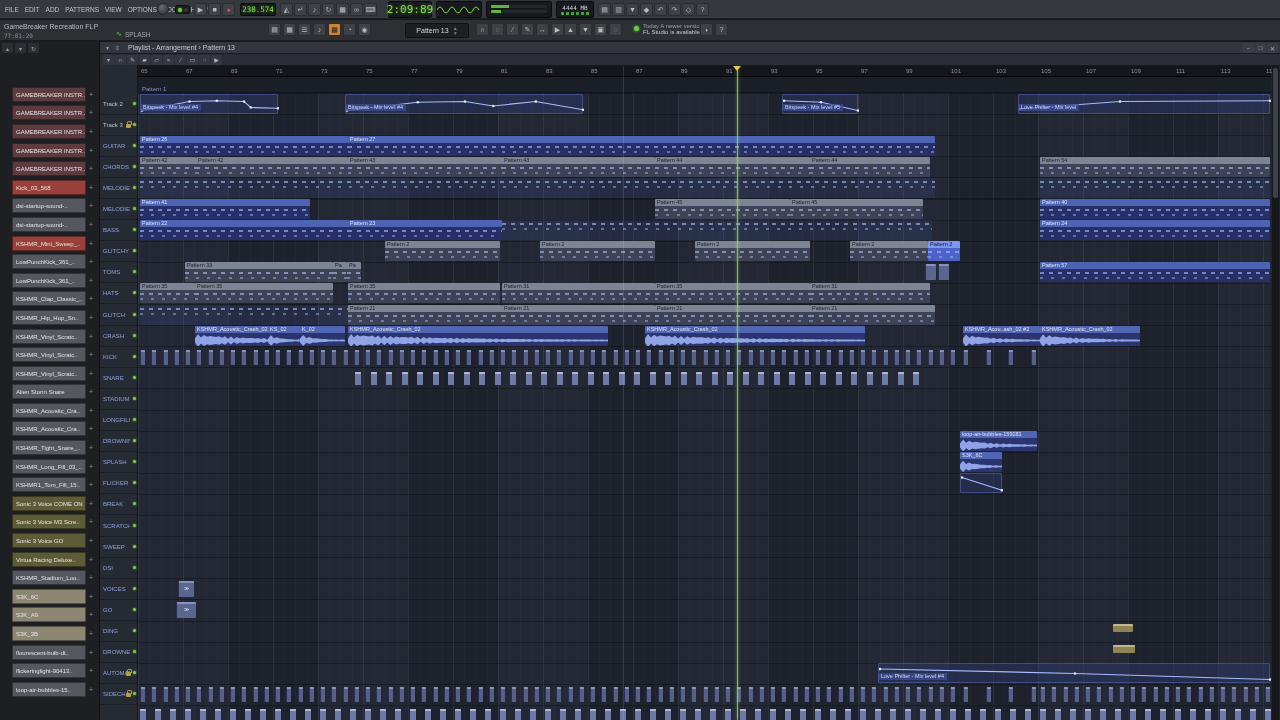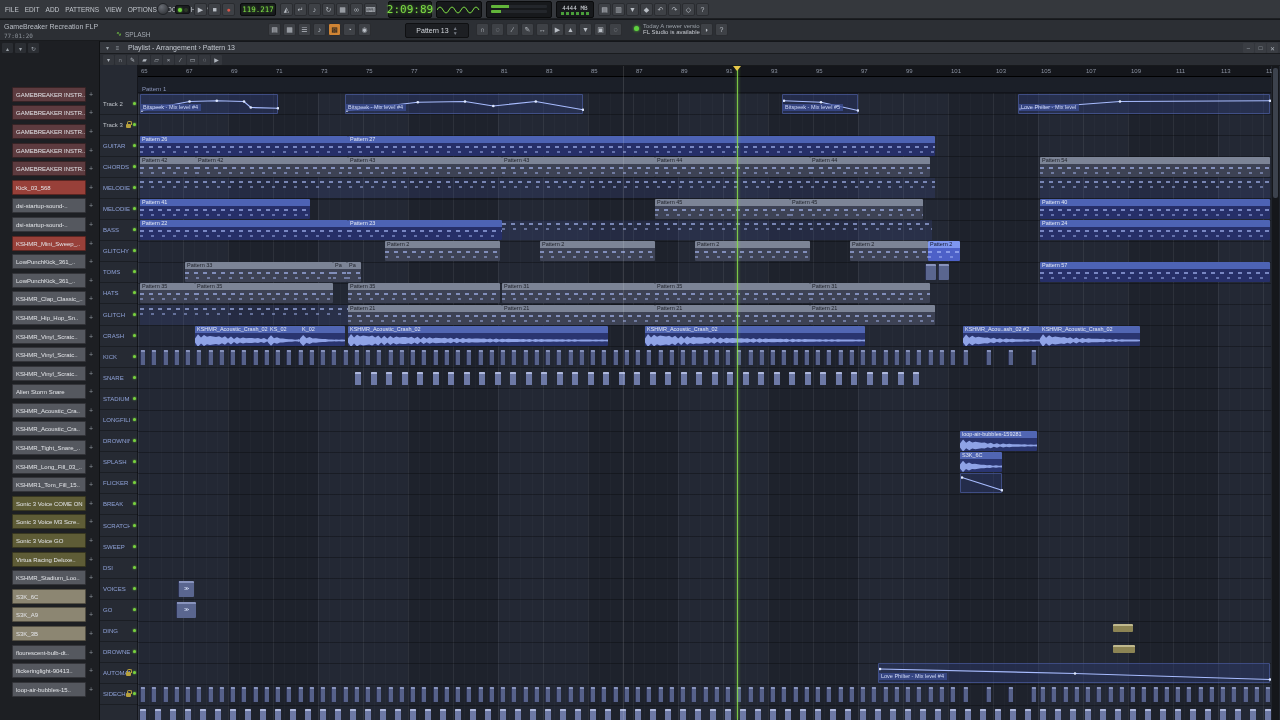--- a/index.html
+++ b/index.html
@@ -150,21 +150,21 @@
     <div id="main-knob"></div>
     <div id="patsong">
         <i></i>
         <i class="dim"></i>
       </div>
     <div id="transport-buttons">
         <div class="tbtn">▶</div>
         <div class="tbtn">■</div>
         <div class="tbtn red">●</div>
       </div>
-    <div id="tempo-panel" class="led-panel">119.217</div>
+    <div id="tempo-panel" class="led-panel">238.574</div>
     <div id="toolbar-icons-1">
         <div class="tbtn">◭</div>
         <div class="tbtn">↵</div>
         <div class="tbtn">♪</div>
         <div class="tbtn">↻</div>
         <div class="tbtn">▦</div>
         <div class="tbtn">∞</div>
         <div class="tbtn">⌨</div>
       </div>
     <div id="time-panel" class="led-panel">2:09:89</div>

